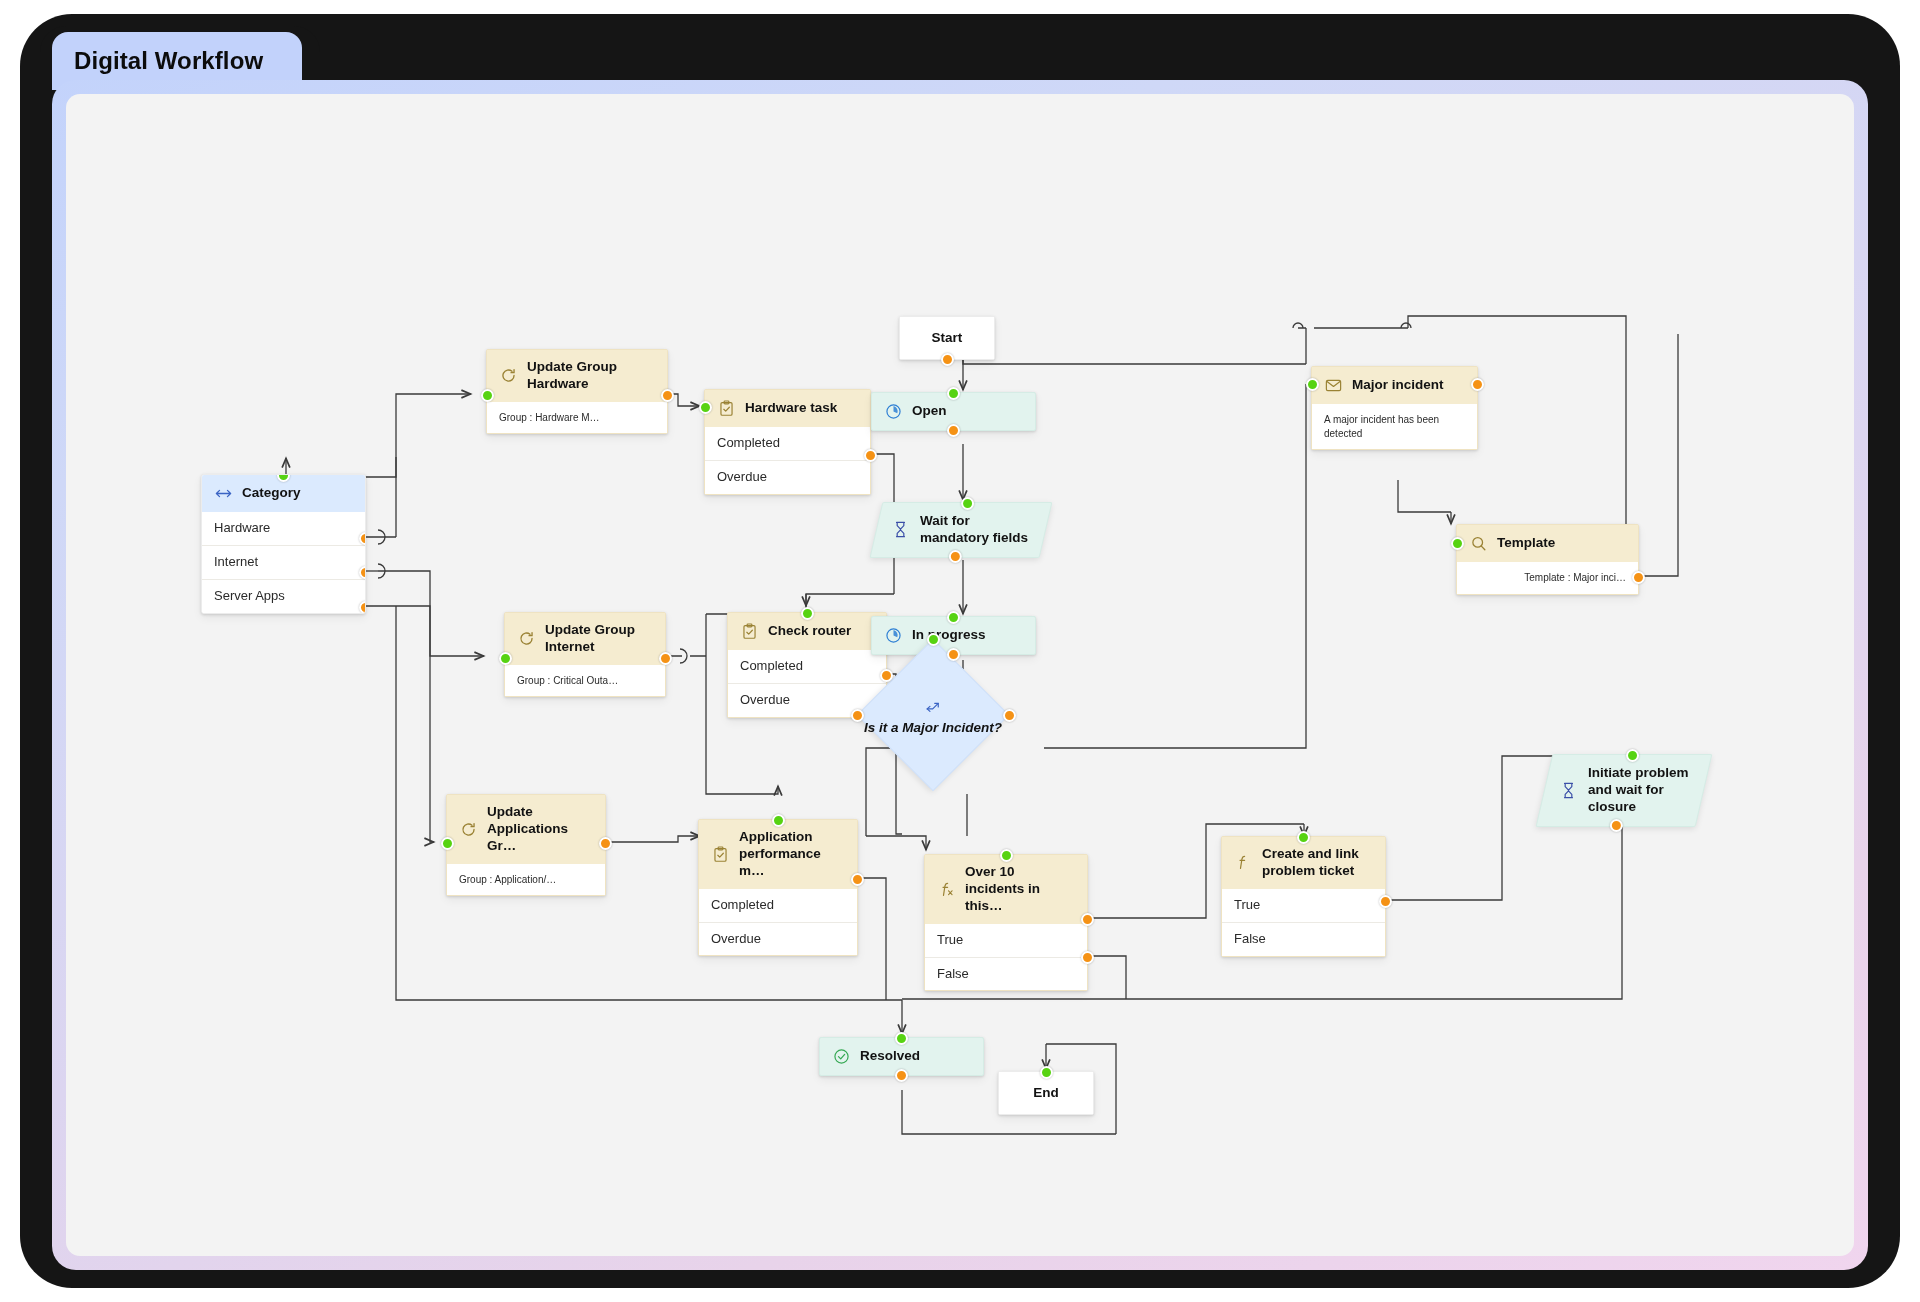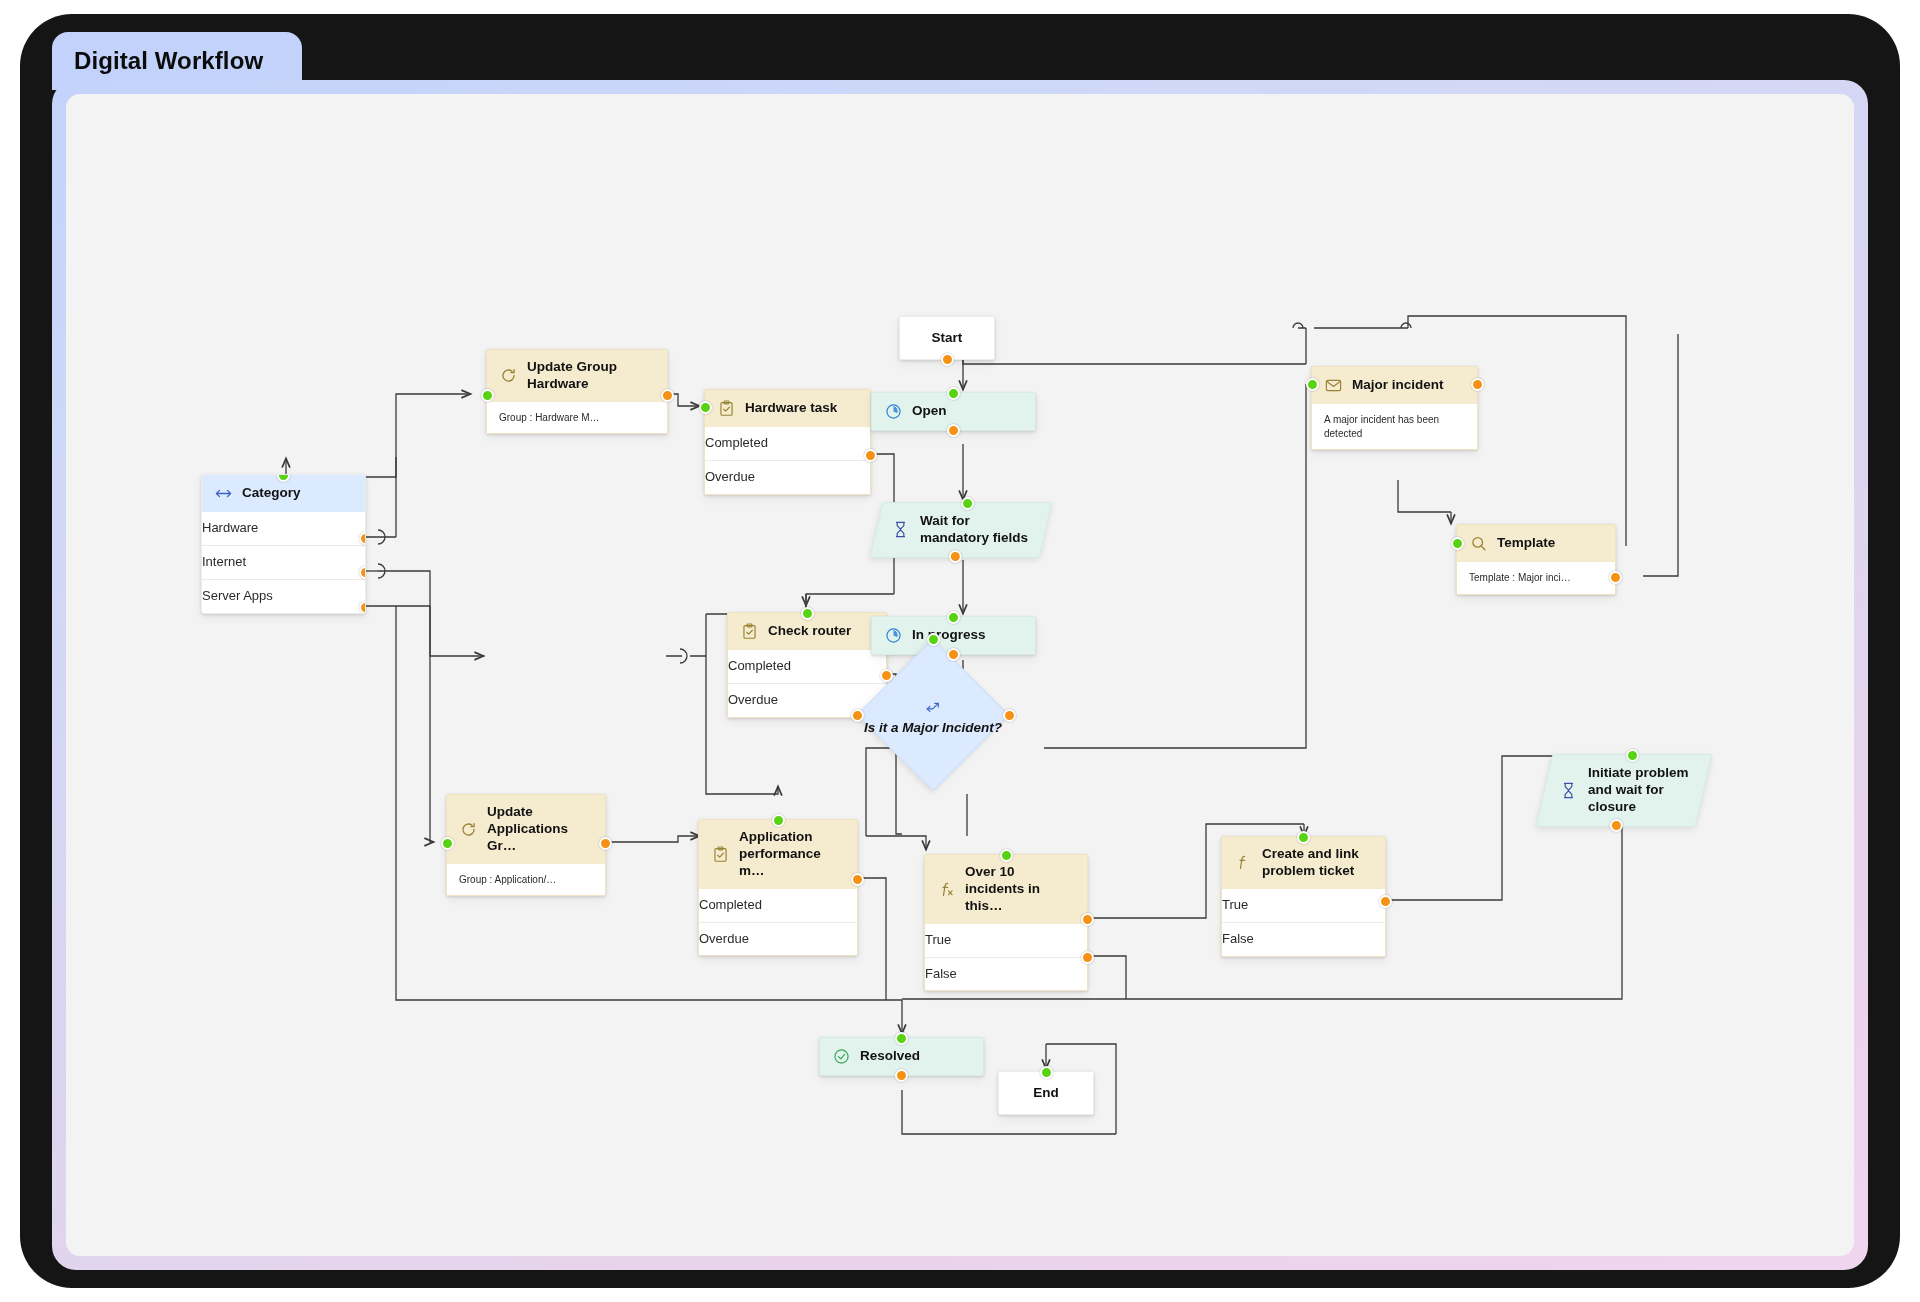--- a/index.html
+++ b/index.html
@@ -50,21 +50,21 @@
     position:absolute;
     box-shadow:0 1px 3px rgba(0,0,0,.14), 0 4px 10px rgba(0,0,0,.06);
     border-radius:2px;
   }
   .node .hdr {
     display:flex; align-items:center; gap:9px;
     padding:9px 12px; font-size:13.5px; font-weight:bold; color:#121212;
     line-height:1.25;
   }
   .node .row {
-    padding:8px 0; font-size:13px; color:#2a2a2a; background:#fff;
+    padding:8px 12px; font-size:13px; color:#2a2a2a; background:#fff;
     border-top:1px solid #eceae4; line-height:1.3;
   }
   .node .row.first { border-top:none; }
   .node .body {
     padding:9px 12px; font-size:10px; color:#2b2b2b; background:#fff;
     line-height:1.35;
   }
 
   
   .t-action .hdr { background:#f5ecd0; }
@@ -246,20 +246,32 @@
               <path d="M8.6 13 L11 15.4 L15.6 10.4" fill="none" stroke="#9a8234" stroke-width="1.5" stroke-linecap="round" stroke-linejoin="round"></path>
             </svg>
             <span>Hardware task</span>
           </div>
           <div class="row first">Completed</div>
           <div class="row">Overdue</div>
           <div class="port in" style="left:0;    top:17px;"></div>
           <div class="port out" style="left:100%; top:65px;"></div>
         </div>
 
+        <div class="node t-action" style="left:438px; top:518px; width:162px;">
+          <div class="hdr">
+            <svg class="ico" viewBox="0 0 24 24">
+              <path d="M19 12a7 7 0 1 1-2.6-5.4" fill="none" stroke="#9a8234" stroke-width="1.7" stroke-linecap="round"></path>
+              <path d="M19 4.5 V8.4 H15.2" fill="none" stroke="#9a8234" stroke-width="1.7" stroke-linecap="round" stroke-linejoin="round"></path>
+            </svg>
+            <span>Update Group Internet</span>
+          </div>
+          <div class="body">Group : Critical Outa…</div>
+          <div class="port in" style="left:0;    top:45px;"></div>
+          <div class="port out" style="left:100%; top:45px;"></div>
+        </div>
 
         <div class="node t-action" style="left:661px; top:518px; width:160px;">
           <div class="hdr">
             <svg class="ico" viewBox="0 0 24 24">
               <rect x="5" y="4.5" width="14" height="16" rx="1.6" fill="none" stroke="#9a8234" stroke-width="1.5"></rect>
               <rect x="9" y="2.5" width="6" height="3.6" rx="1" fill="none" stroke="#9a8234" stroke-width="1.5"></rect>
               <path d="M8.6 13 L11 15.4 L15.6 10.4" fill="none" stroke="#9a8234" stroke-width="1.5" stroke-linecap="round" stroke-linejoin="round"></path>
             </svg>
             <span>Check router</span>
           </div>
@@ -358,21 +370,21 @@
               <rect x="3" y="5.5" width="18" height="13" rx="1.8" fill="none" stroke="#9a8234" stroke-width="1.5"></rect>
               <path d="M3.8 7 L12 13.2 L20.2 7" fill="none" stroke="#9a8234" stroke-width="1.5" stroke-linecap="round" stroke-linejoin="round"></path>
             </svg>
             <span>Major incident</span>
           </div>
           <div class="body">A major incident has been detected</div>
           <div class="port in" style="left:0;    top:17px;"></div>
           <div class="port out" style="left:100%; top:17px;"></div>
         </div>
 
-        <div class="node t-action" style="left:1390px; top:430px; width:160px;">
+        <div class="node t-action" style="left:1390px; top:430px; width:183px;text-align:right;">
           <div class="hdr">
             <svg class="ico" viewBox="0 0 24 24">
               <circle cx="11" cy="10.6" r="6.1" fill="none" stroke="#9a8234" stroke-width="1.6"></circle>
               <path d="M15.6 15.3 L20 19.8" fill="none" stroke="#9a8234" stroke-width="1.7" stroke-linecap="round"></path>
             </svg>
             <span>Template</span>
           </div>
           <div class="body">Template : Major inci…</div>
           <div class="port in" style="left:0;    top:18px;"></div>
           <div class="port out" style="left:100%; top:52px;"></div>

